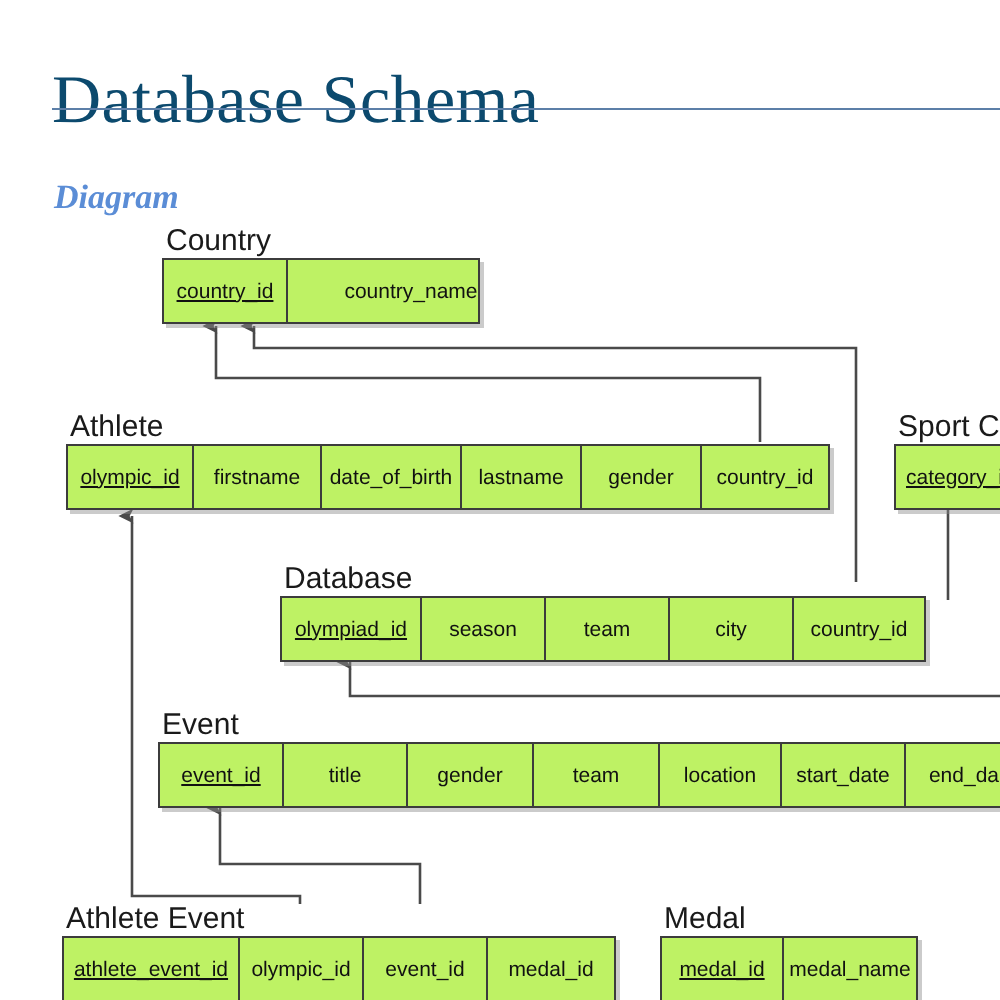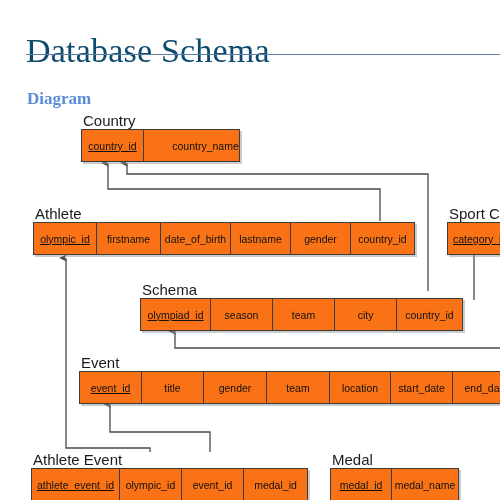--- a/index.html
+++ b/index.html
@@ -34,20 +34,21 @@
     top: 54px;
     width: 474px;
     height: 1px;
     background: #5c7fa8;
   }
   #section-heading {
     position: absolute;
     left: 27px;
     top: 74px;
     font-family: "Liberation Serif", serif;
+    font-style: italic;
     font-size: 17px;
     line-height: 22px;
     color: #5b8dd6;
     white-space: nowrap;
   }
 
   
   #diagram {
     position: absolute;
     left: 0;
@@ -75,21 +76,21 @@
     line-height: 13px;
     color: #1a1a1a;
     white-space: nowrap;
   }
   .entity-table {
     position: absolute;
     left: 0;
     top: 0;
     display: flex;
     border: 1.4px solid #3c3c3c;
-    background: #f97316;
+    background: #bef264;
     box-shadow: 2px 2px 0 rgba(140,140,140,0.45);
     box-sizing: border-box;
     height: 33px;
   }
   .col {
     display: flex;
     align-items: center;
     justify-content: center;
     border-right: 1.2px solid #3c3c3c;
     box-sizing: border-box;
@@ -181,21 +182,21 @@
   <div class="entity" style="left:447px; top:222px;">
     <div class="entity-label">Sport Categ</div>
     <div class="entity-table">
       <div class="col pk" style="width:63px; justify-content:flex-start; padding-left:5px;">
         <span>category_id</span>
       </div>
     </div>
   </div>
 
   <div class="entity" style="left:140px; top:298px;">
-    <div class="entity-label">Schema</div>
+    <div class="entity-label">Database</div>
     <div class="entity-table">
       <div class="col pk" style="width:70px;">
         <span>olympiad_id</span>
       </div>
       <div class="col" style="width:62px;">
         <span>season</span>
       </div>
       <div class="col" style="width:62px;">
         <span>team</span>
       </div>

